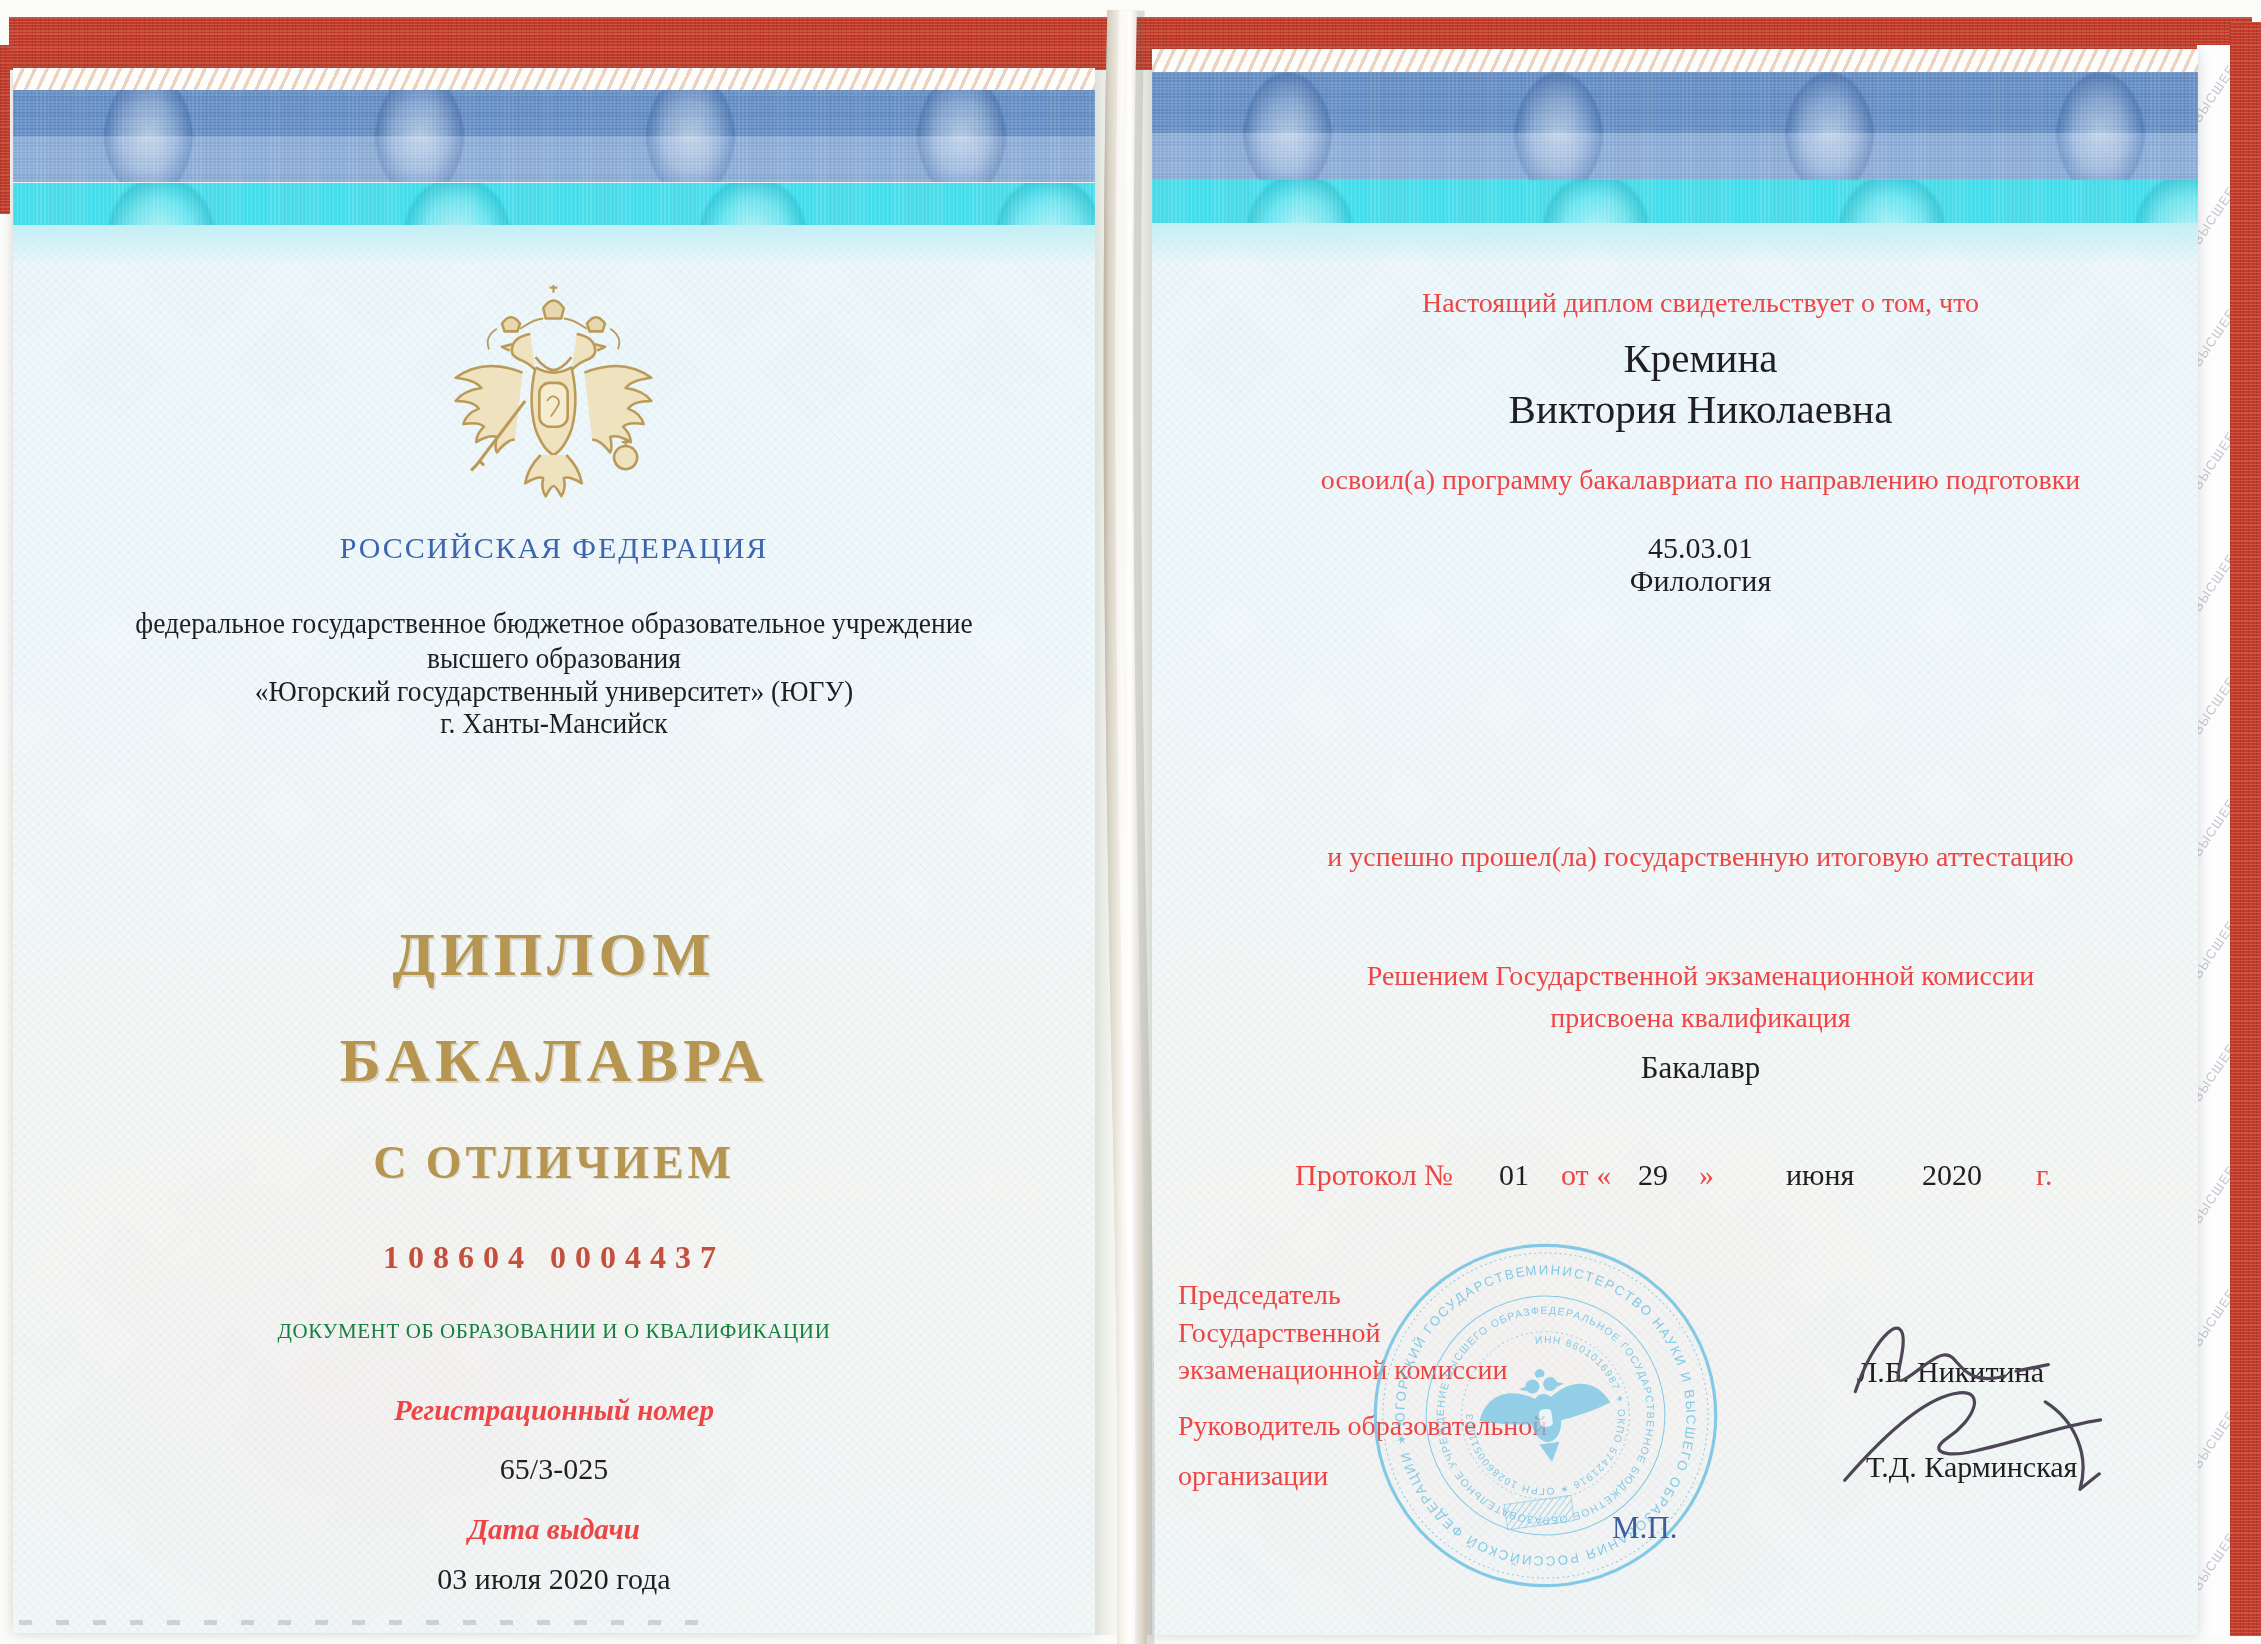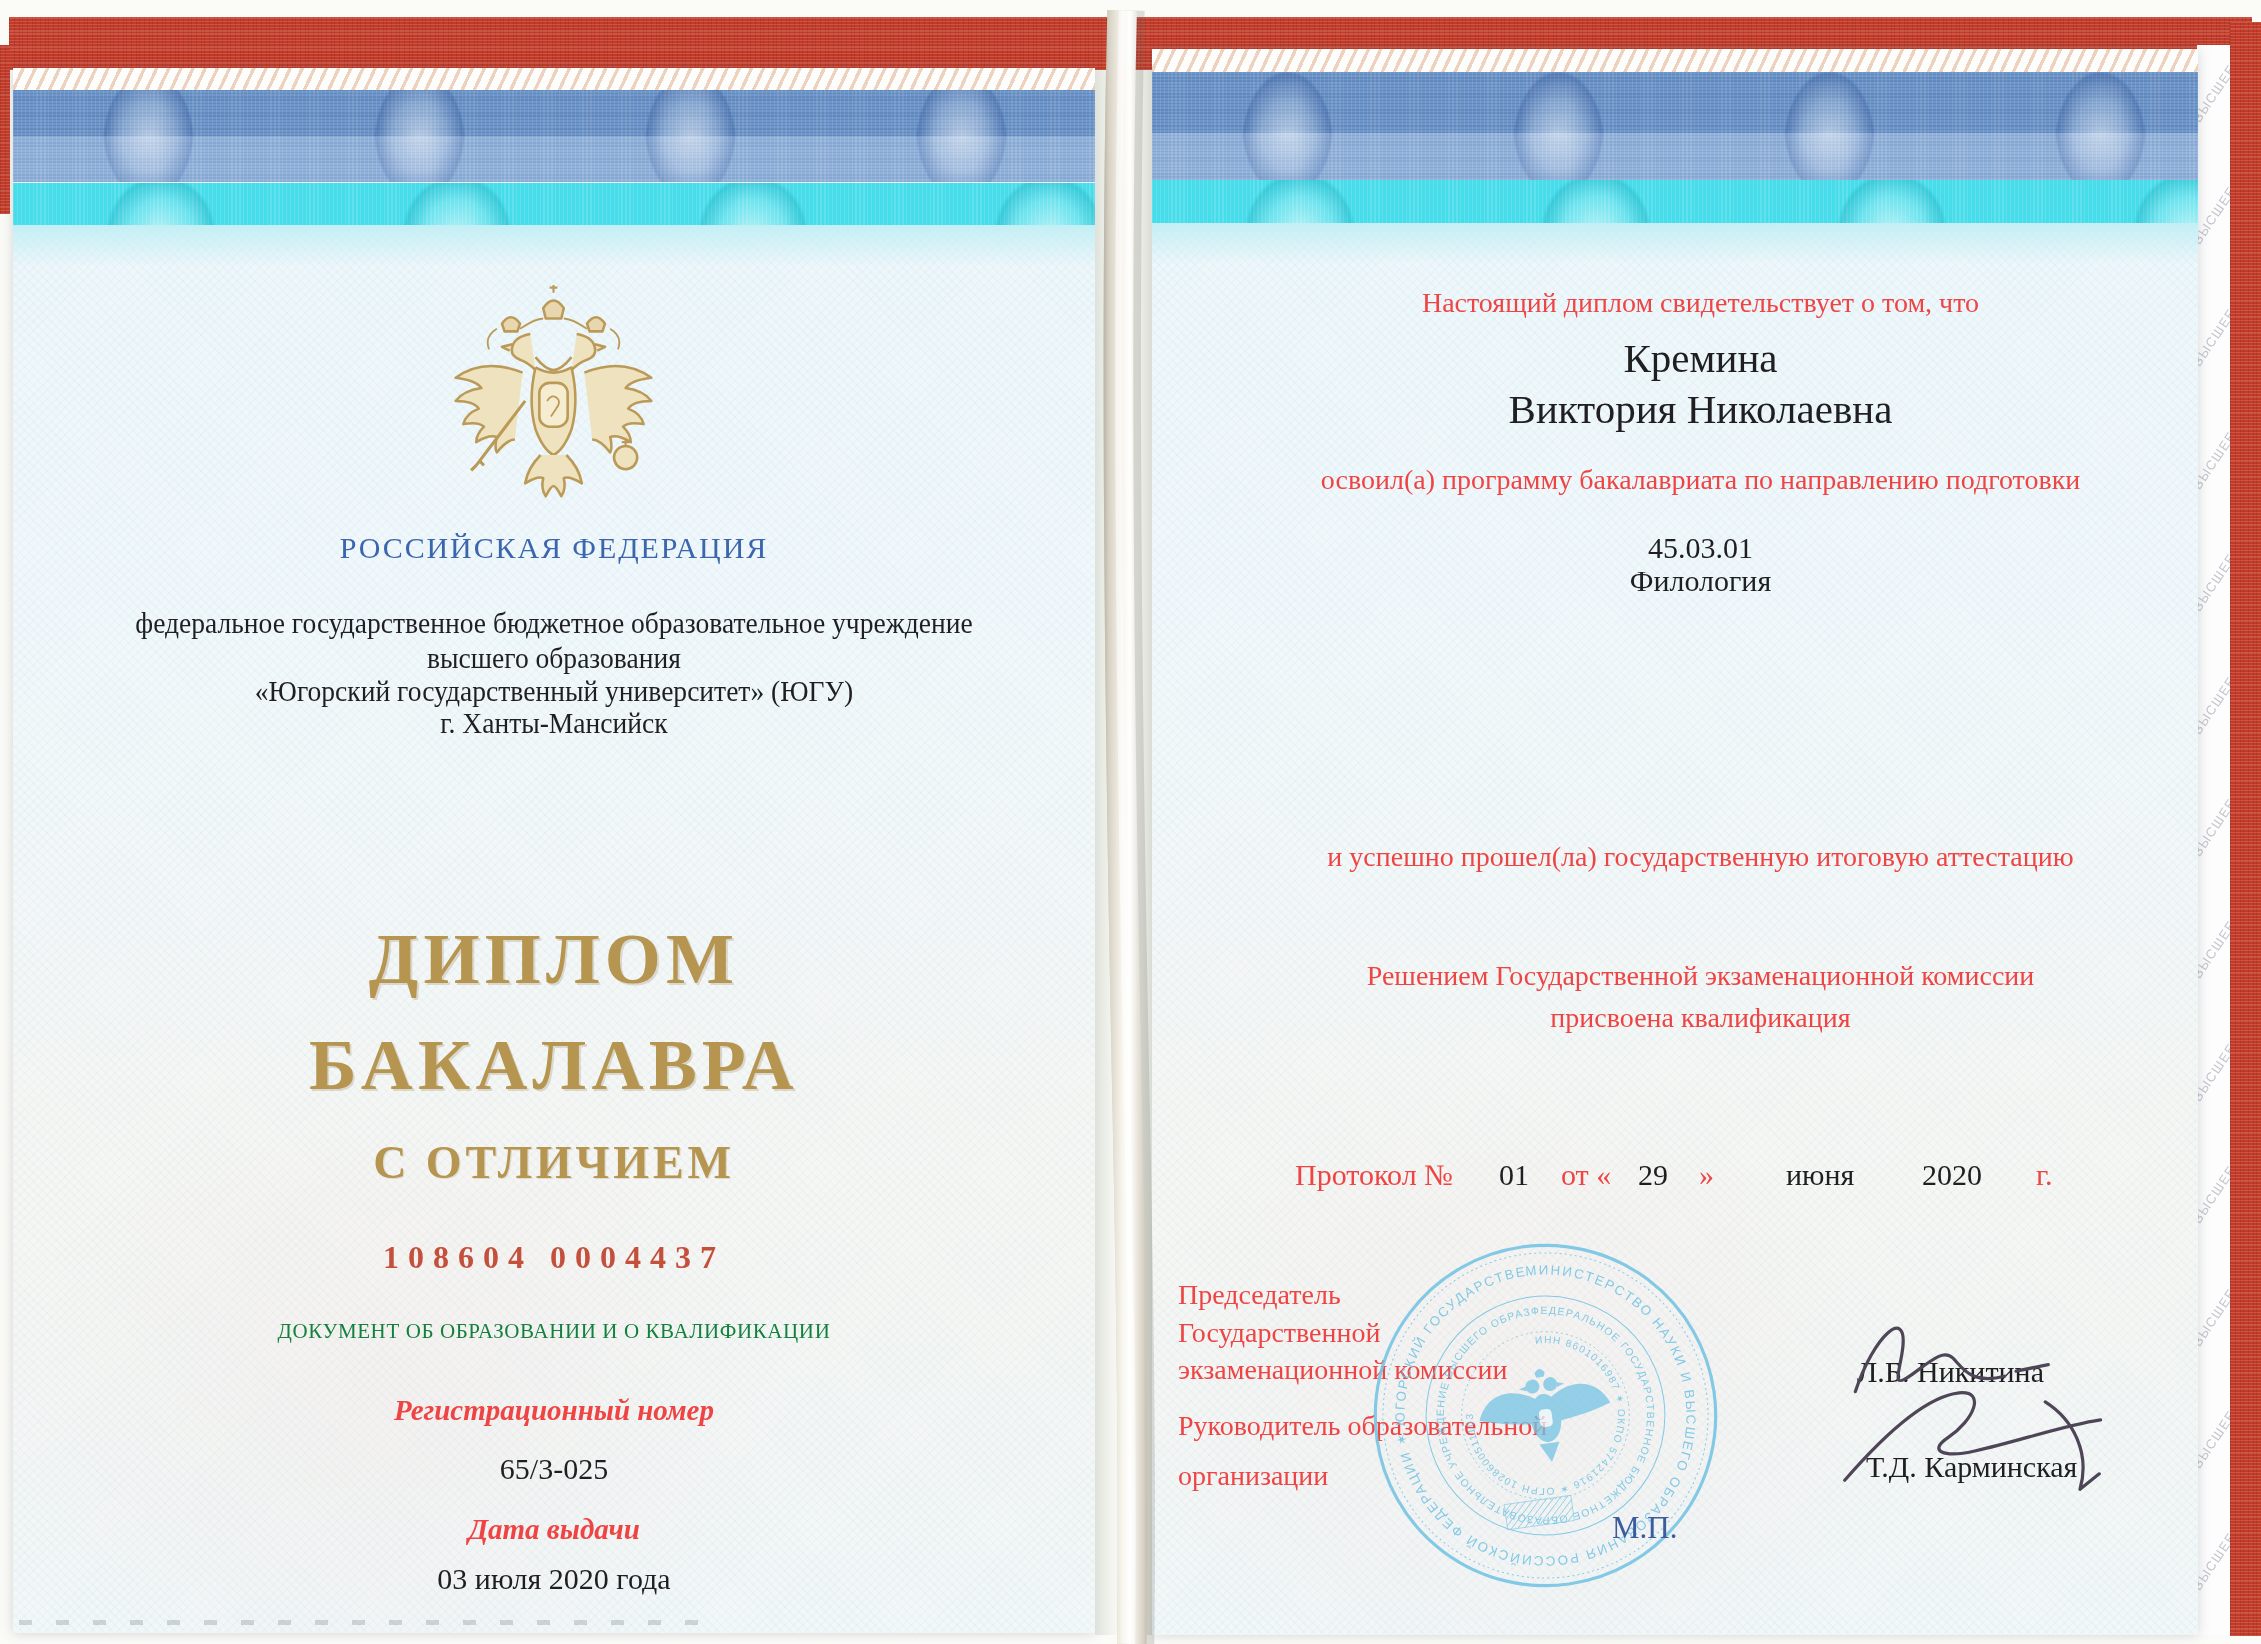--- a/index.html
+++ b/index.html
@@ -42,21 +42,21 @@
           radial-gradient(ellipse 71px 77px at 50% 120%, rgba(255,255,255,.6) 0%, rgba(255,255,255,.22) 45%, rgba(20,150,170,.25) 72%, transparent 78%),
           repeating-linear-gradient(90deg, rgba(255,255,255,.14) 0 1.3px, transparent 1.3px 3.9px);
         background-size:296px 100%,auto;background-repeat:repeat-x;}
   .bandfade{background:linear-gradient(180deg,#c2eff4,rgba(235,248,250,0));}
   .microstrip{background:#fdfdfd;overflow:hidden;}
   .micro{position:absolute;left:-17px;width:71px;font-size:13px;letter-spacing:1.3px;color:#c4c4cf;
          transform:rotate(-56deg);white-space:nowrap;font-family:"Liberation Sans",sans-serif;}
   .gutter{background:linear-gradient(90deg,#dfe2db,#f4f5f0 30%,#fbfbf7 52%,#ecede7 80%,#d9dcd4);}
   .dashrow{background:repeating-linear-gradient(90deg, rgba(95,105,115,.55) 0 13px, transparent 13px 37px);opacity:.45;}
   .itl{font-style:italic;font-weight:bold;}
-  .bigtitle{font-size:72px;letter-spacing:5.2px;font-weight:bold;color:#b5954f;
+  .bigtitle{font-size:62px;letter-spacing:5.2px;font-weight:bold;color:#b5954f;
             text-shadow:1.9px 1.9px 0 rgba(110,85,40,.18);line-height:1;}
 </style>
 </head>
 <body>
 
 <div class="stage">
 
   <div class="abs red" style="left:9px;top:17px;width:2243px;height:53px;"></div>
   <div class="abs red" style="left:0;top:45px;width:10.3px;height:169px;"></div>
   <div class="abs red" style="left:2230px;top:22px;width:31px;height:1614px;"></div>
@@ -152,20 +152,21 @@
 
   <div class="ctrR blue" style="top:287px;font-size:28px;">Настоящий диплом свидетельствует о том, что</div>
   <div class="ctrR blk" style="top:334px;font-size:41px;">Кремина</div>
   <div class="ctrR blk" style="top:385px;font-size:41px;">Виктория Николаевна</div>
   <div class="ctrR blue" style="top:464px;font-size:28px;">освоил(а) программу бакалавриата по направлению подготовки</div>
   <div class="ctrR blk" style="top:531px;font-size:30px;">45.03.01</div>
   <div class="ctrR blk" style="top:564px;font-size:30px;">Филология</div>
   <div class="ctrR blue" style="top:841px;font-size:28px;">и успешно прошел(ла) государственную итоговую аттестацию</div>
   <div class="ctrR blue" style="top:960px;font-size:28px;">Решением Государственной экзаменационной комиссии</div>
   <div class="ctrR blue" style="top:1002px;font-size:28px;">присвоена квалификация</div>
+  <div class="ctrR blk" style="top:1050px;font-size:31px;">Бакалавр</div>
 
   <div class="abs blue" style="left:1295px;top:1158px;font-size:30px;">Протокол №</div>
   <div class="abs blk" style="left:1499px;top:1158px;font-size:30px;">01</div>
   <div class="abs blue" style="left:1561px;top:1158px;font-size:30px;">от «</div>
   <div class="abs blk" style="left:1638px;top:1158px;font-size:30px;">29</div>
   <div class="abs blue" style="left:1699px;top:1158px;font-size:30px;">»</div>
   <div class="abs blk" style="left:1786px;top:1158px;font-size:30px;">июня</div>
   <div class="abs blk" style="left:1922px;top:1158px;font-size:30px;">2020</div>
   <div class="abs blue" style="left:2036px;top:1158px;font-size:30px;">г.</div>
 

